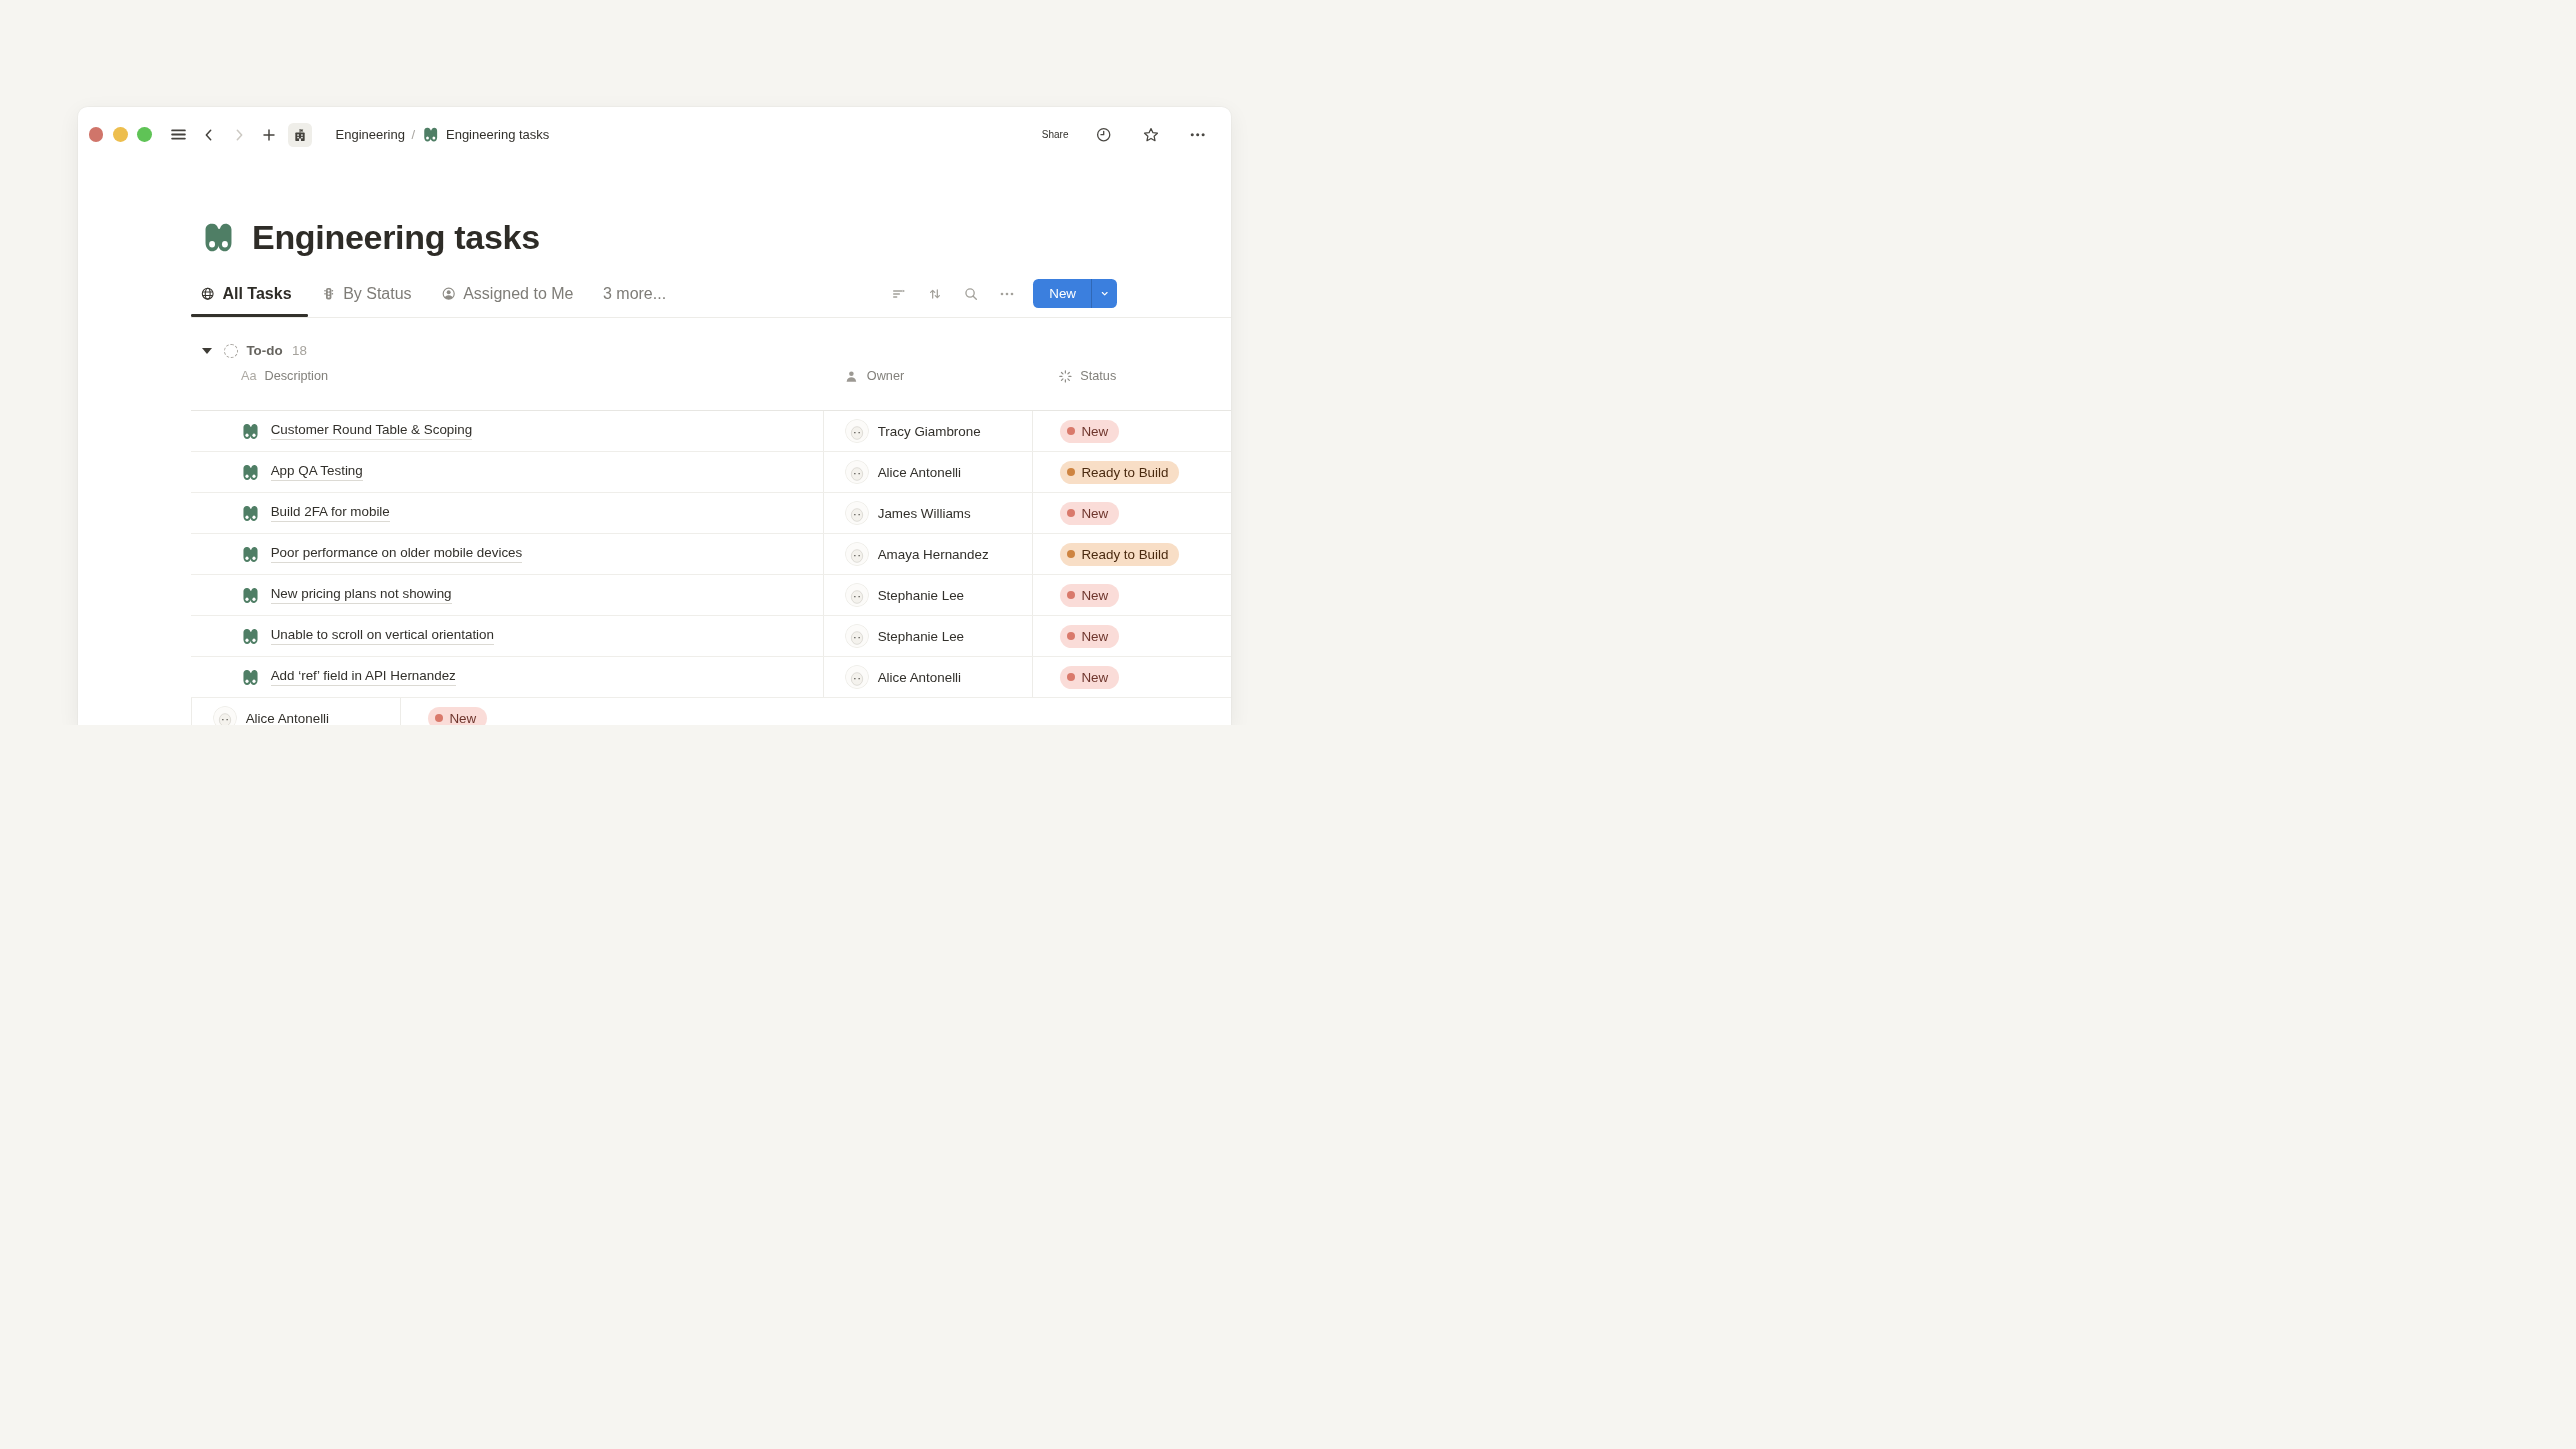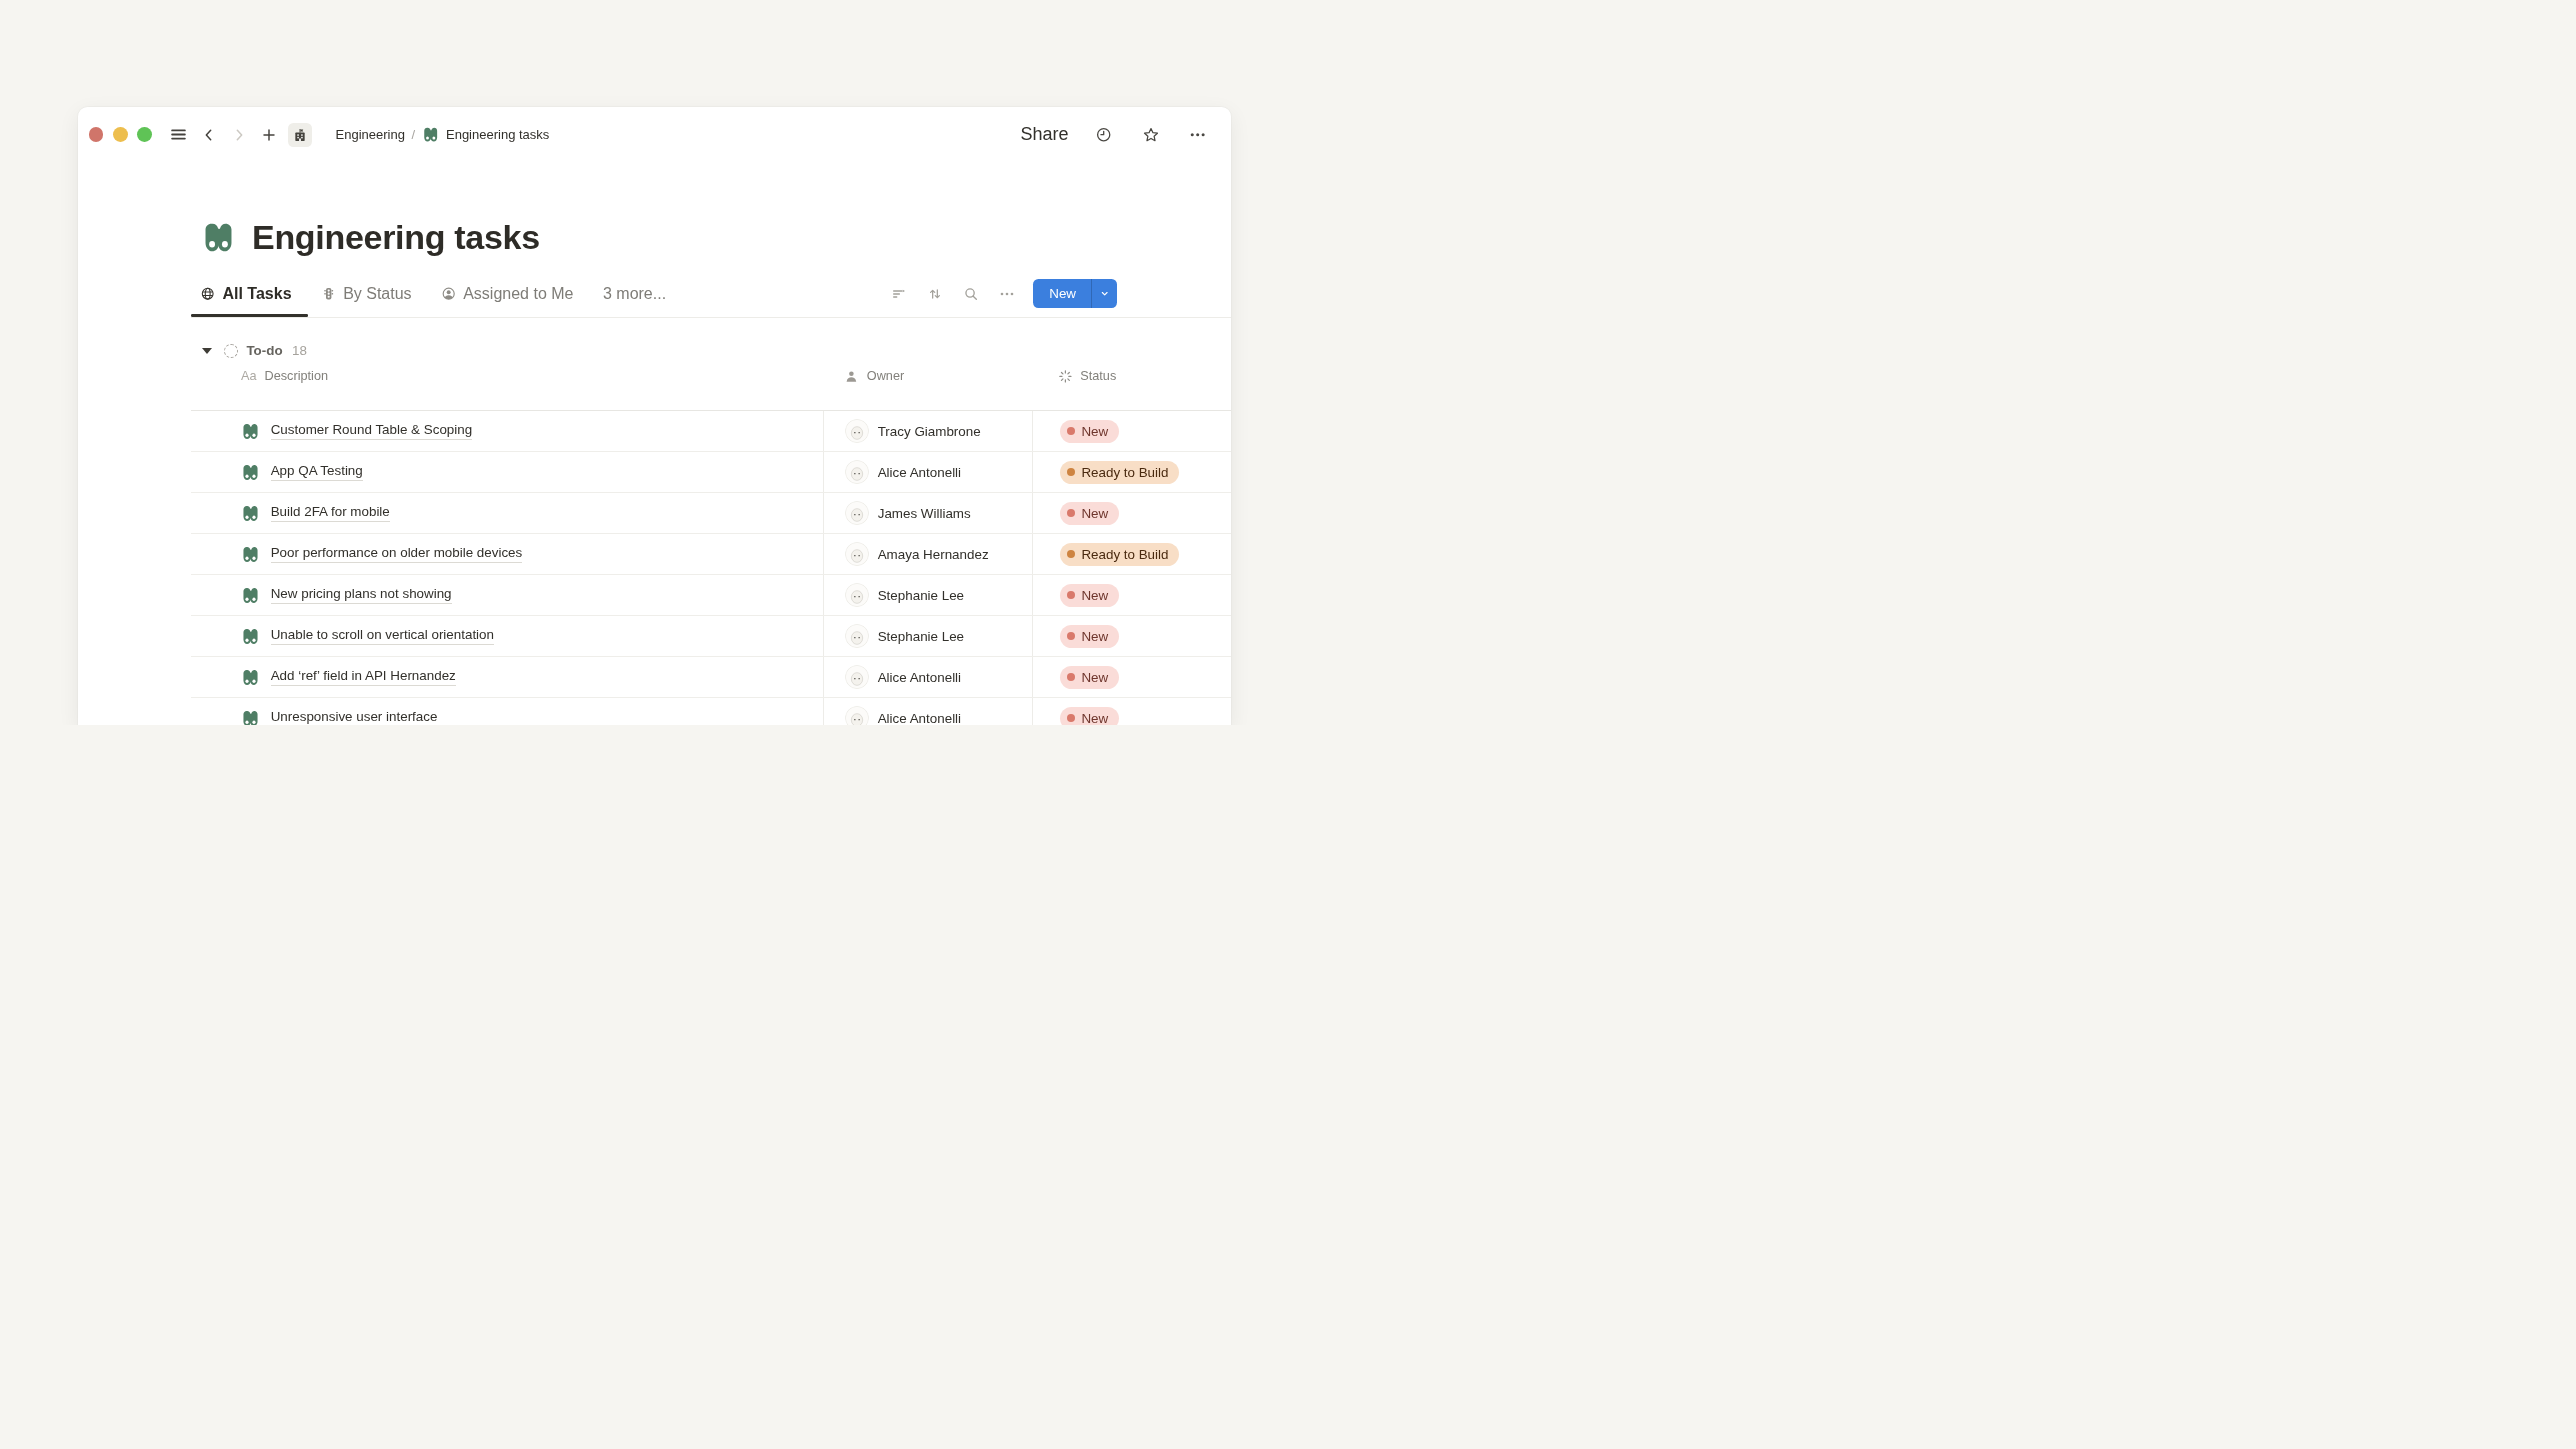--- a/index.html
+++ b/index.html
@@ -24,21 +24,21 @@
   .light{width:14.8px;height:14.8px;border-radius:50%;}
   .light.red{background:var(--traffic_red);} .light.yellow{background:var(--traffic_yellow);} .light.green{background:var(--traffic_green);}
   .icon-btn{width:23px;height:23px;display:flex;align-items:center;justify-content:center;border-radius:4px;}
   .nav-icons{display:flex;align-items:center;gap:7.4px;margin-left:14.8px;}
   .crumb-chip{width:24px;height:24px;background:#EFEEE9;border-radius:5.4px;display:flex;align-items:center;justify-content:center;margin-left:6.7px;}
   .breadcrumb{display:flex;align-items:center;gap:6.7px;margin-left:24px;font-size:13px;color:var(--text_primary);}
   .crumb-sep{color:#A8A5A0;}
   .binoc{color:var(--icon_green);}
   .crumb-binoc{width:17.4px;height:17.4px;}
   .topbar-right{margin-left:auto;display:flex;align-items:center;gap:24px;}
-  .share-label{font-size:18px;color:var(--text_primary);}
+  .share-label{font-size:10px;color:var(--text_primary);}
 
   
   .title-row{position:absolute;left:123px;top:111px;height:38px;display:flex;align-items:center;gap:16px;}
   .title-binoc{width:35px;height:35px;}
   .page-title{font-size:34px;font-weight:700;letter-spacing:-0.3px;color:#2E2C27;}
 
   
   .tabs-row{position:absolute;top:172px;left:113px;right:282px;height:29.5px;display:flex;align-items:center;}
   .tabs{display:flex;align-items:center;gap:29.5px;margin-left:9.4px;}
   .tab{display:flex;align-items:center;gap:6.7px;font-size:16px;color:var(--text_secondary);cursor:default;}
@@ -432,26 +432,20 @@
         </div>
         <div class="cell cell-status">
           <span class="pill" data-status="new">
               <i class="dot"></i>
               <span>New</span>
             </span>
         </div>
       </div>
 
       <div class="row">
-        <div class="cell cell-desc">
-          <svg class="binoc row-binoc" viewBox="0 0 28 28" width="19" height="19">
-              <use href="#sym-binoc"></use>
-            </svg>
-          <span class="task">Unresponsive user interface</span>
-        </div>
         <div class="cell cell-owner">
           <svg class="avatar" data-variant="alice" viewBox="0 0 36 36" width="24" height="24">
               <use href="#sym-avatar"></use>
             </svg>
           <span class="owner-name">Alice Antonelli</span>
         </div>
         <div class="cell cell-status">
           <span class="pill" data-status="new">
               <i class="dot"></i>
               <span>New</span>

